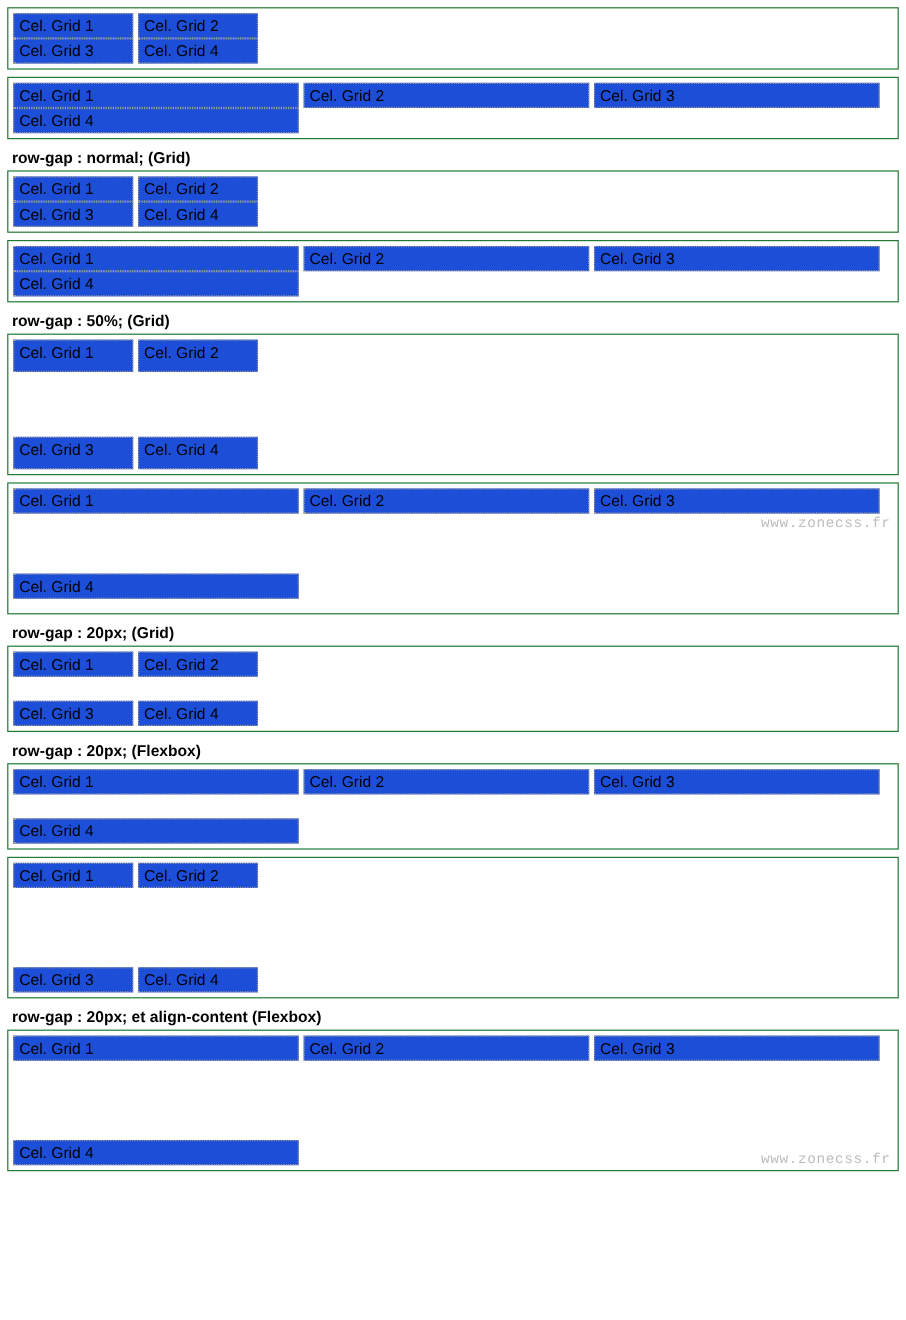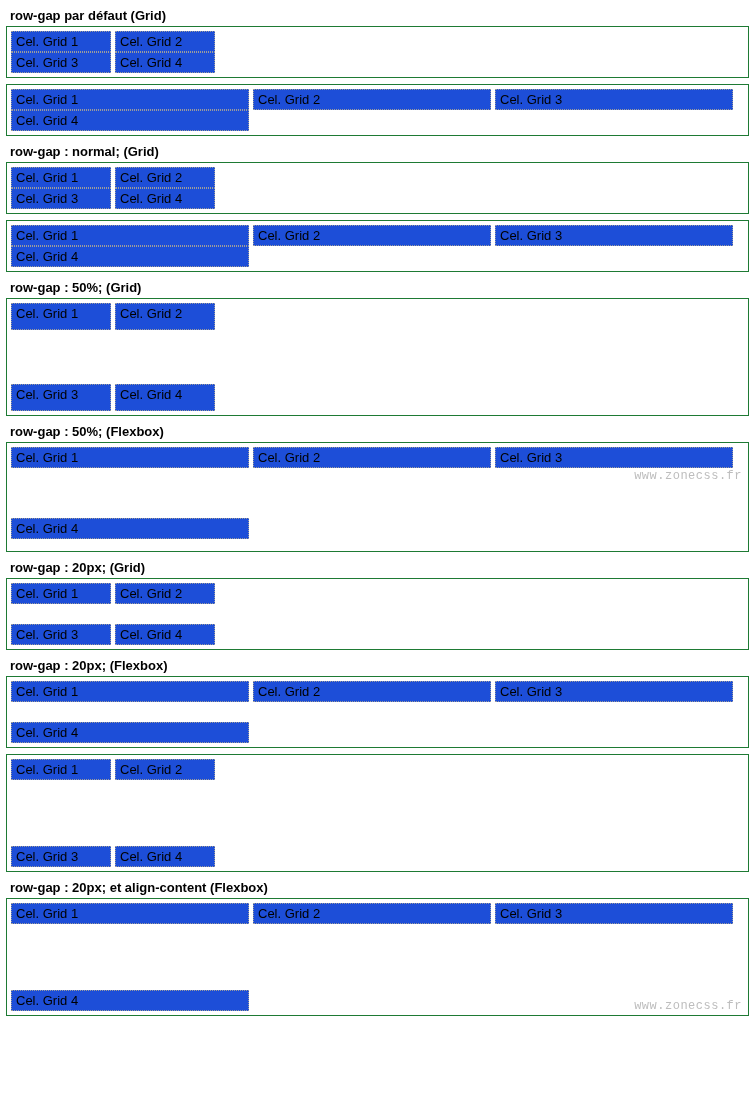--- a/index.html
+++ b/index.html
@@ -113,21 +113,20 @@
   .relwrap { position: relative; }
 </style>
 </head>
 <body>
 
 <div class="relwrap">
   <span class="watermark top">www.zonecss.fr</span>
 </div>
 
 <div class="section">
-  <div class="heading">row-gap par défaut (Grid)</div>
   <div class="box">
     <div class="grid-default">
       <div class="cell">Cel. Grid 1</div>
       <div class="cell">Cel. Grid 2</div>
       <div class="cell">Cel. Grid 3</div>
       <div class="cell">Cel. Grid 4</div>
     </div>
   </div>
 </div>
 
@@ -171,21 +170,20 @@
     <div class="grid-50p">
       <div class="cell">Cel. Grid 1</div>
       <div class="cell">Cel. Grid 2</div>
       <div class="cell">Cel. Grid 3</div>
       <div class="cell">Cel. Grid 4</div>
     </div>
   </div>
 </div>
 
 <div class="section">
-  <div class="heading">row-gap : 50%; (Flexbox)</div>
   <div class="box" style="position:relative;">
     <span class="watermark mid">www.zonecss.fr</span>
     <div class="flex-50p">
       <div class="cell">Cel. Grid 1</div>
       <div class="cell">Cel. Grid 2</div>
       <div class="cell">Cel. Grid 3</div>
       <div class="cell">Cel. Grid 4</div>
     </div>
   </div>
 </div>

